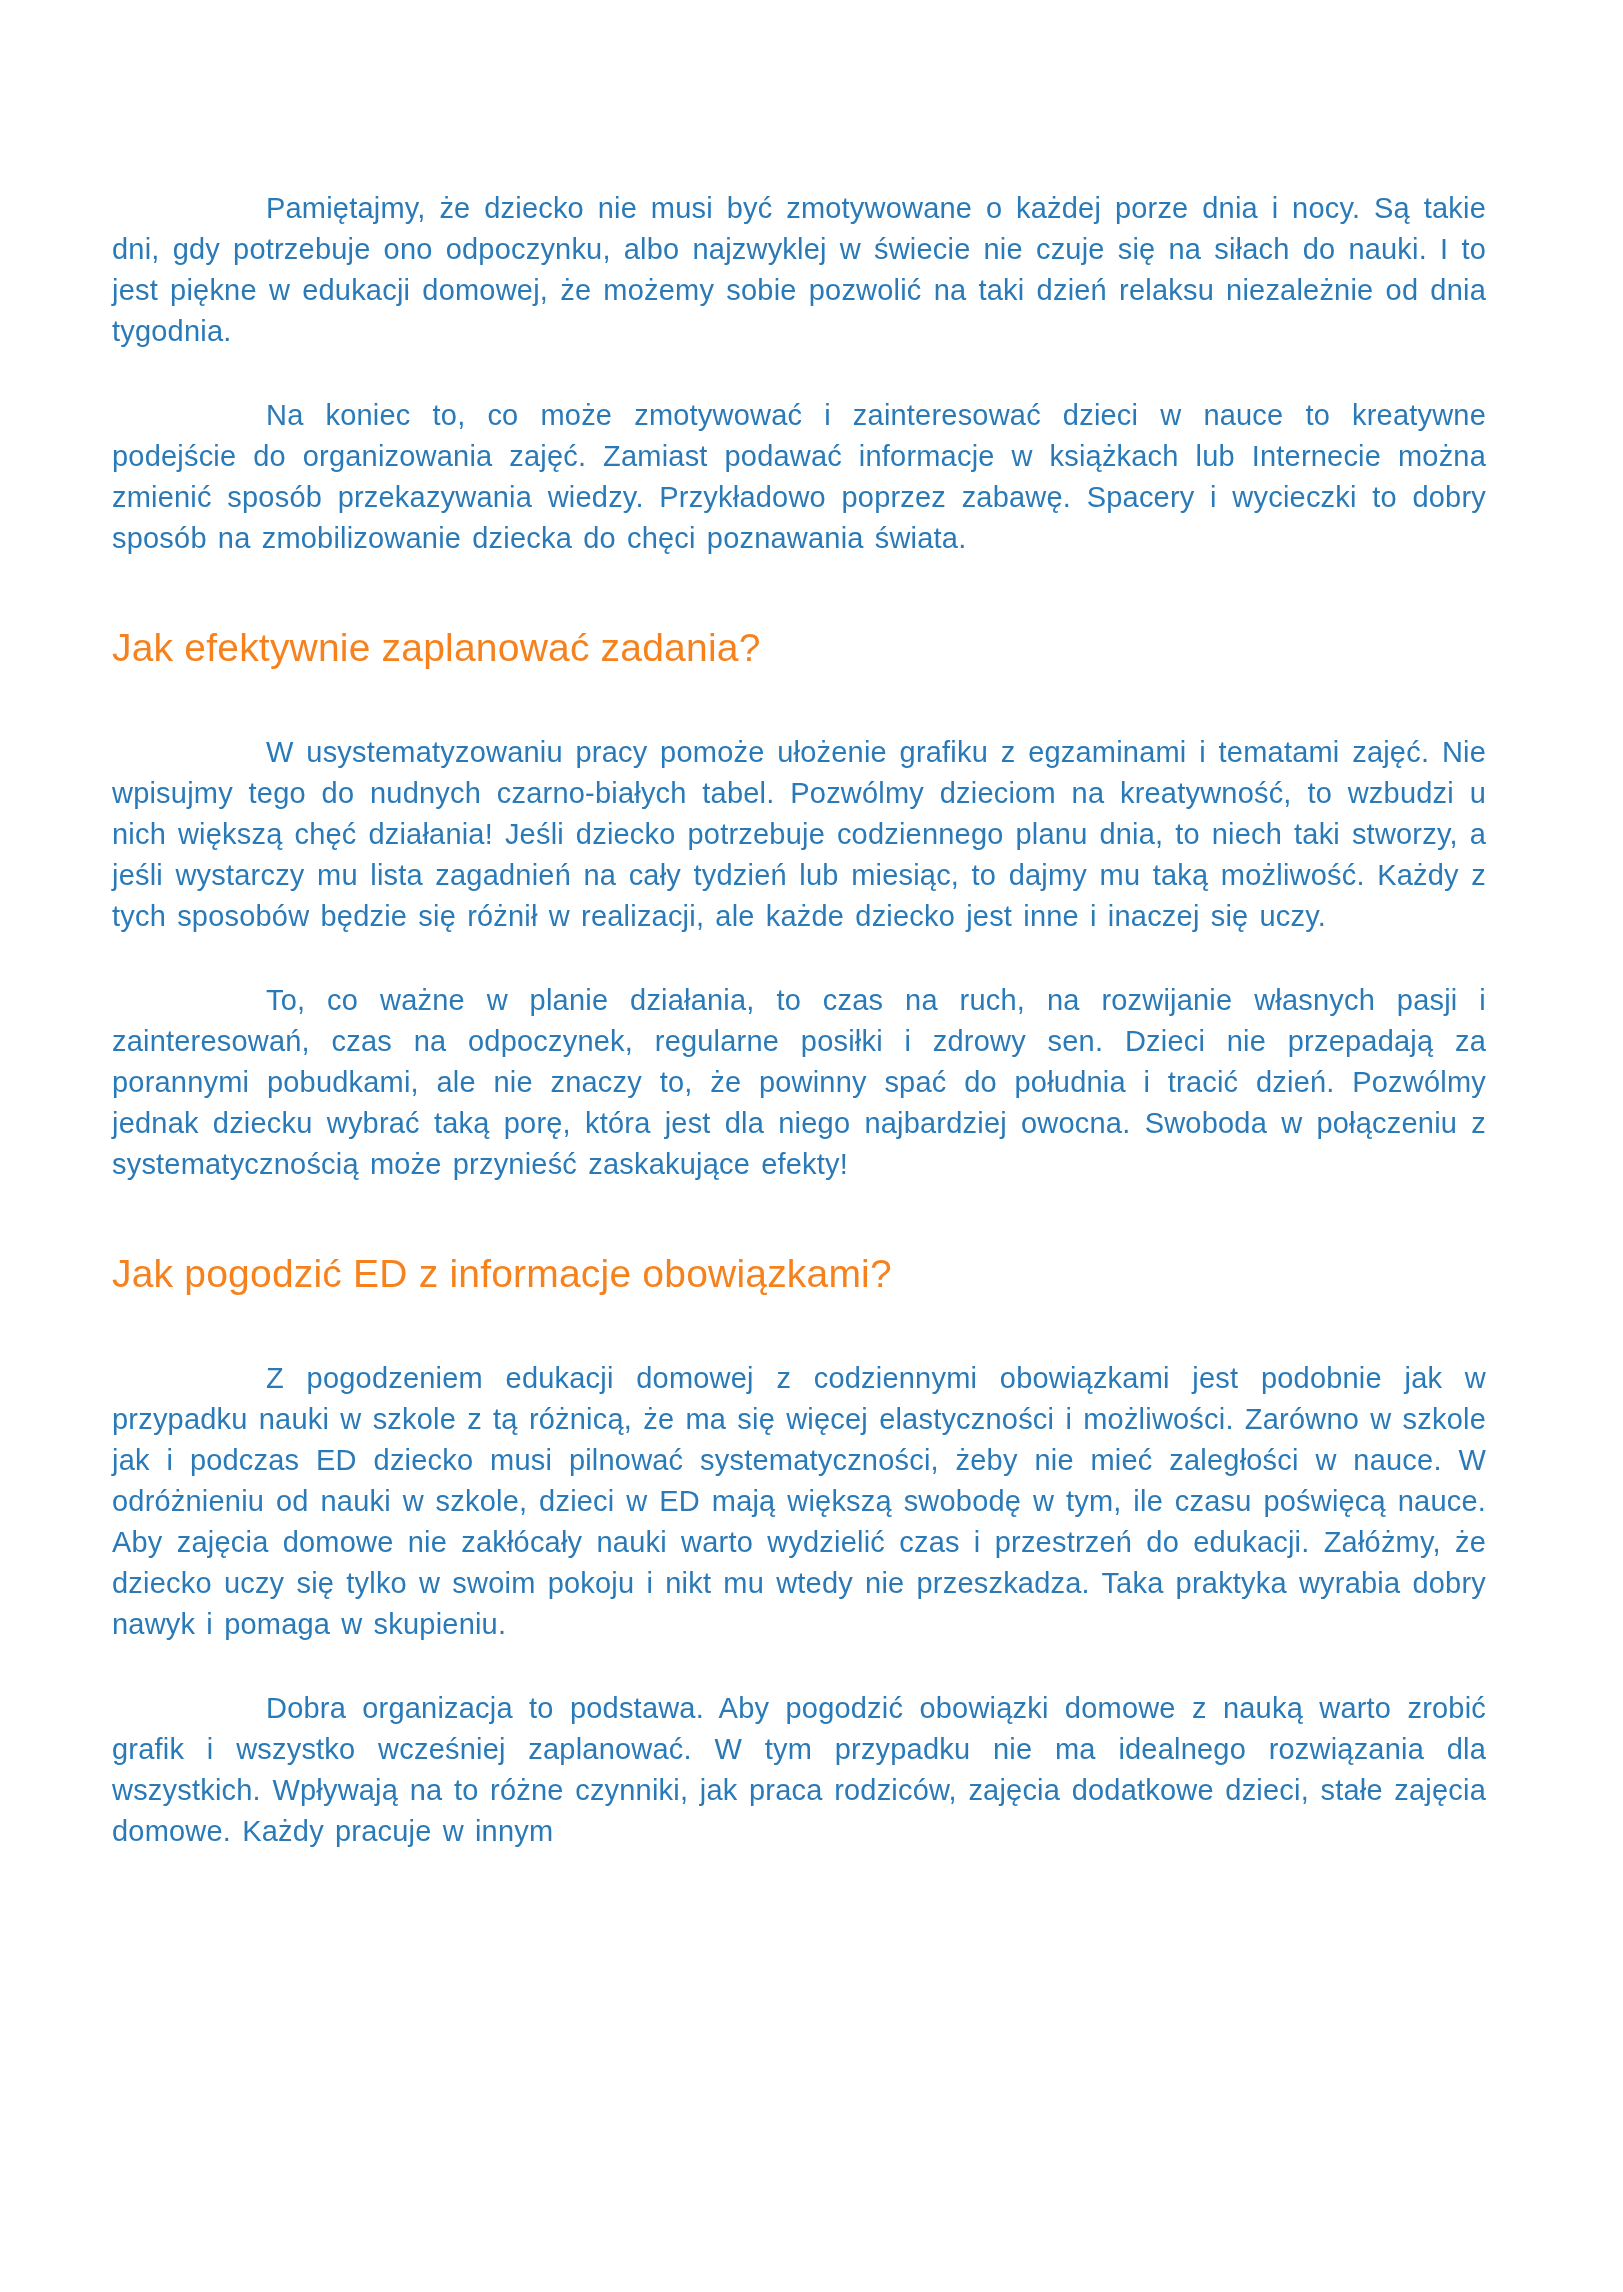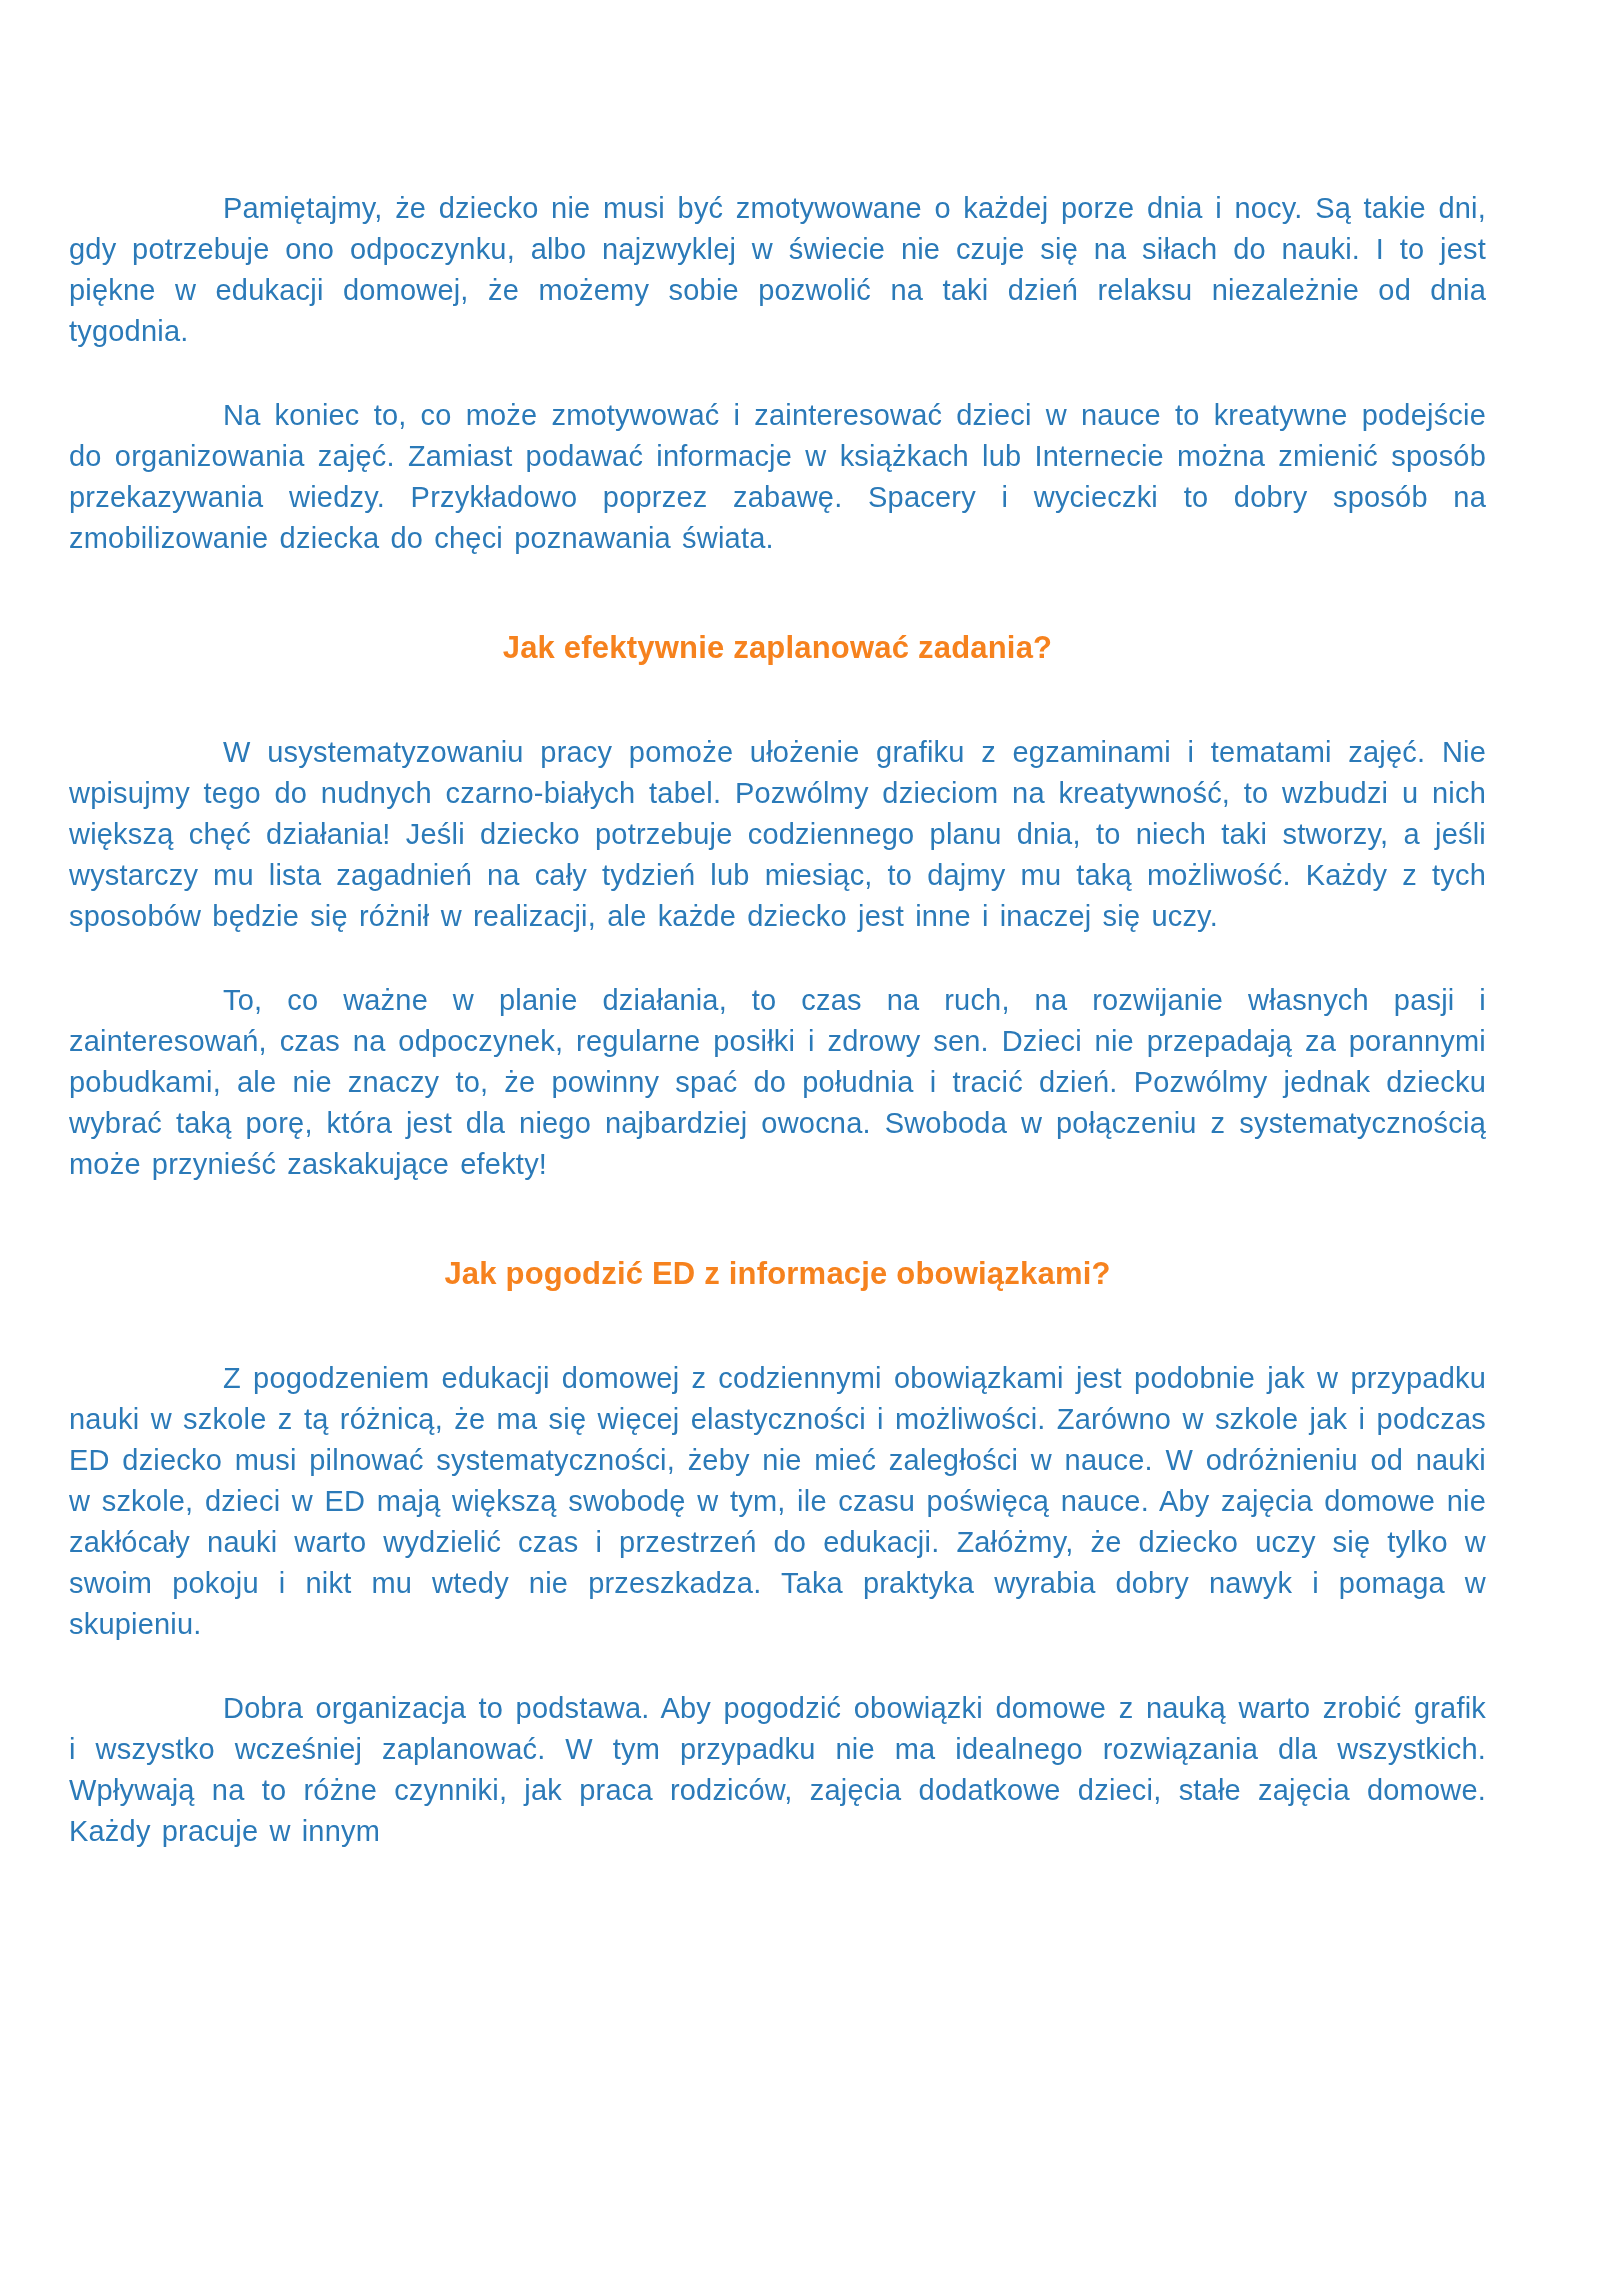--- a/index.html
+++ b/index.html
@@ -7,42 +7,41 @@
     padding: 0;
     background: #ffffff;
   }
   .page {
     position: relative;
     width: 1623px;
     height: 2293px;
     margin: 0 auto;
     background: #ffffff;
     box-sizing: border-box;
-    padding: 188px 137px 0 69px;
+    padding: 188px 137px 0 112px;
     overflow: hidden;
     font-family: "Liberation Sans", "DejaVu Sans", sans-serif;
   }
   p.body-para {
     margin: 0 0 43px 0;
     color: #2b7ab8;
     font-size: 29px;
     font-weight: 300;
     line-height: 41px;
     text-align: justify;
     text-indent: 154px;
     letter-spacing: 0.2px;
     word-spacing: 2.9px;
   }
   h2.section-heading {
     margin: 69px 0 65px 0;
     color: #f6821e;
-    font-size: 31px;
-    font-weight: 700;
+    font-size: 39px;
+    font-weight: 400;
     line-height: 39px;
-    text-align: center;
     text-indent: 0;
     letter-spacing: 0.2px;
   }
 </style>
 </head>
 <body>
 
 <div class="page">
   <p class="body-para">Pamiętajmy, że dziecko nie musi być zmotywowane o każdej porze dnia i nocy. Są takie dni, gdy potrzebuje ono odpoczynku, albo najzwyklej w świecie nie czuje się na siłach do nauki. I to jest piękne w edukacji domowej, że możemy sobie pozwolić na taki dzień relaksu niezależnie od dnia tygodnia.</p>
 

